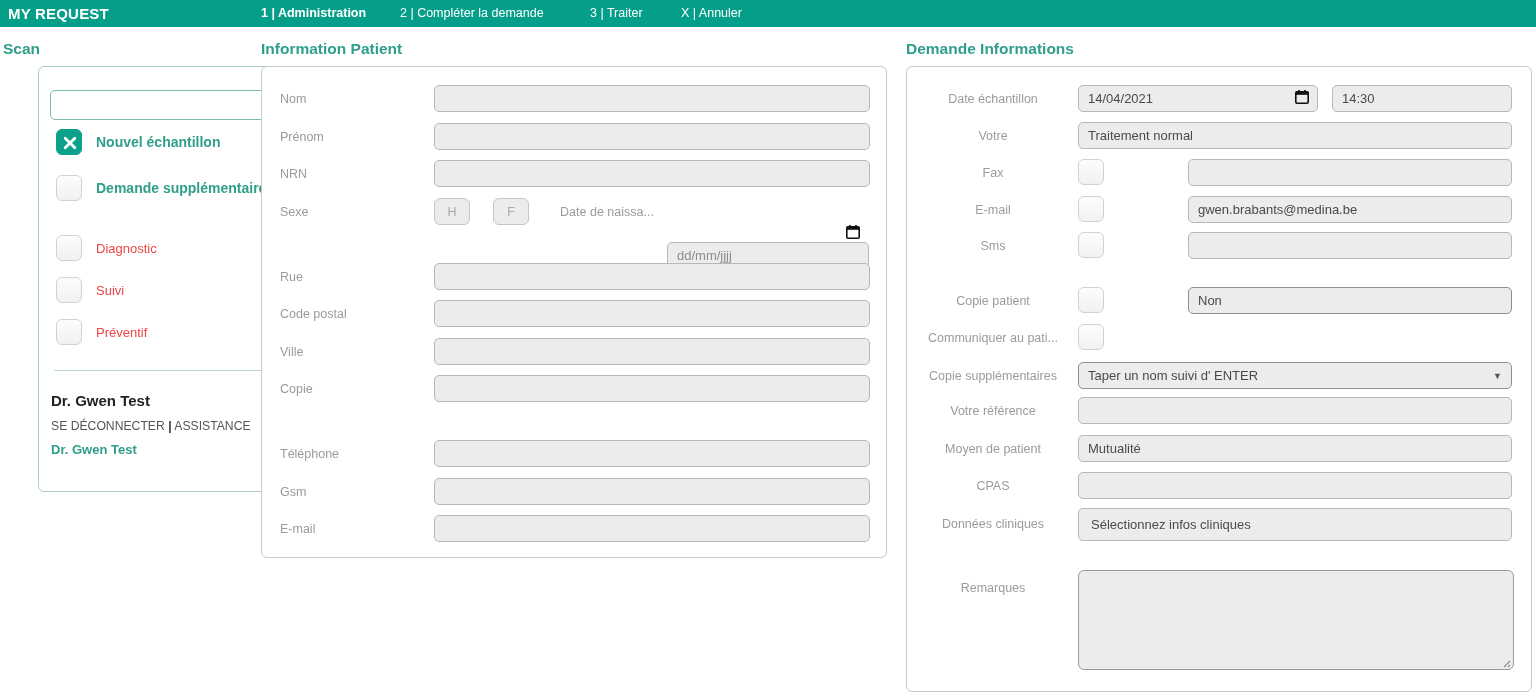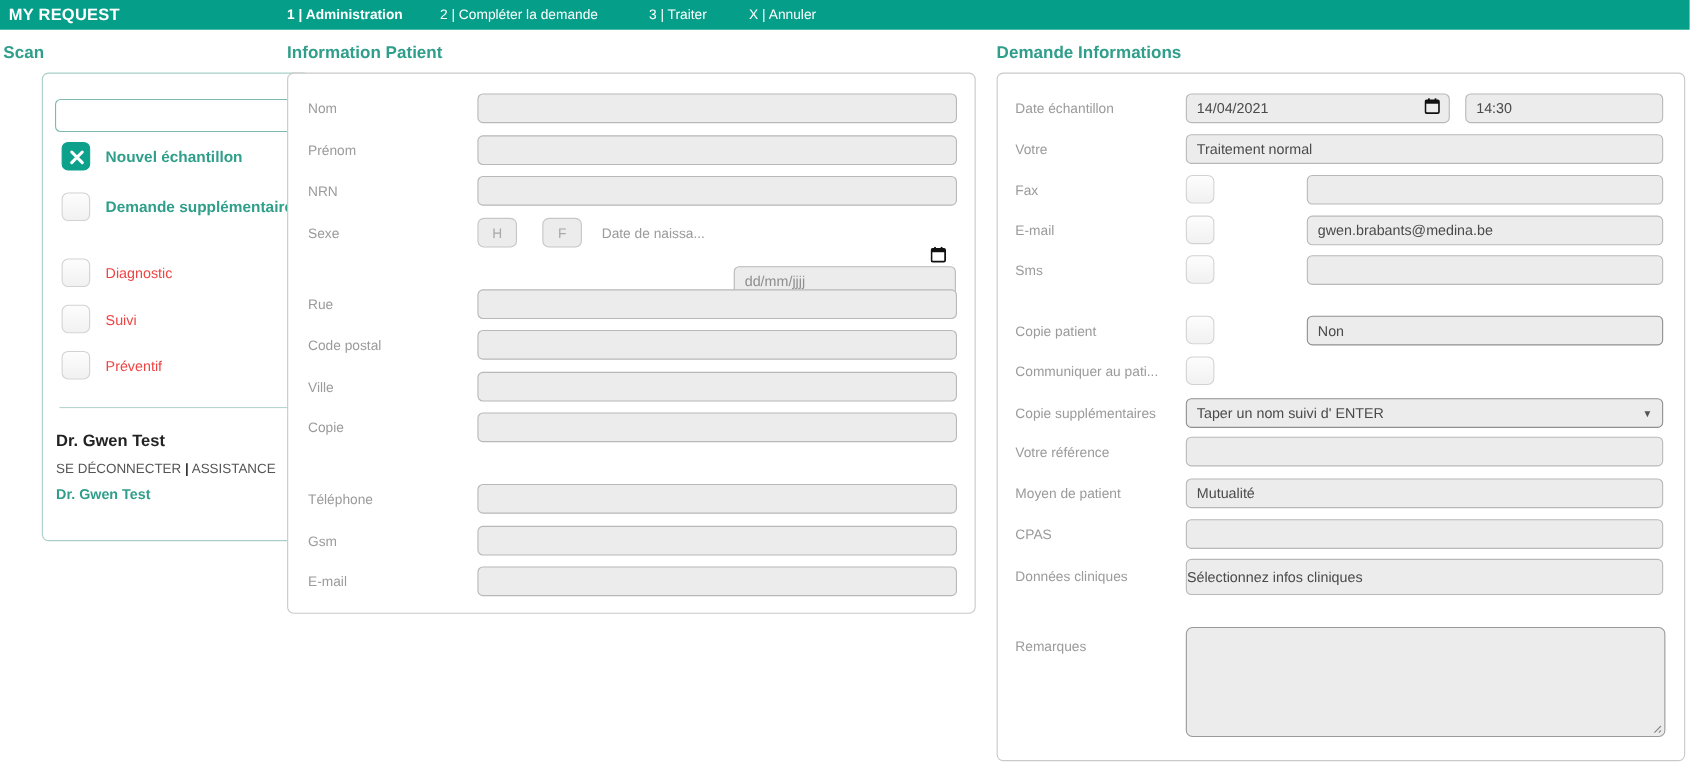--- a/index.html
+++ b/index.html
@@ -126,20 +126,21 @@
   #doc-links b { color: #333; }
   #doc-sub {
     position: absolute; left: 12px; top: 375px;
     font-size: 13px; color: #2f9e8a; font-weight: bold;
   }
   .flabel {
     font-size: 12.5px;
     color: #9b9b9b;
     white-space: nowrap;
     overflow: hidden;
+    text-align: center;
   }
   .fin {
     background: #ececec;
     border: 1px solid #b8b8b8;
     border-radius: 5px;
     font-family: "Liberation Sans", sans-serif;
     font-size: 13px;
     color: #4a4a4a;
     padding: 0 9px;
     outline: none;
@@ -358,21 +359,21 @@
   <div class="flabel d-label" style="top:337px">Votre référence</div>
   <input class="fin" style="position: absolute; left: 171px; top: 330px; width: 434px;" type="text">
 
   <div class="flabel d-label" style="top:375px">Moyen de patient</div>
   <input class="fin" style="position: absolute; left: 171px; top: 368px; width: 434px;" type="text" value="Mutualité">
 
   <div class="flabel d-label" style="top:412px">CPAS</div>
   <input class="fin" style="position: absolute; left: 171px; top: 405px; width: 434px;" type="text">
 
   <div class="flabel d-label" style="top:450px">Données cliniques</div>
-  <input class="fin" style="position: absolute; left: 171px; top: 441px; width: 434px; height: 33px; padding-left: 0;" type="text" value="Sélectionnez infos cliniques">
+  <input class="fin" style="position: absolute; left: 171px; top: 441px; width: 434px; height: 33px; padding-left: 12px;" type="text" value="Sélectionnez infos cliniques">
 
   <div class="flabel d-label" style="top:514px">Remarques</div>
   <textarea id="remarks" style=""></textarea>
   <span class="resize-grip">
     <svg width="12" height="12" viewBox="0 0 12 12" aria-hidden="true">
       <path d="M11 5 L5 11 M11 9 L9 11" stroke="#8a8a8a" stroke-width="1.1"></path>
     </svg>
   </span>
 </div>
 

